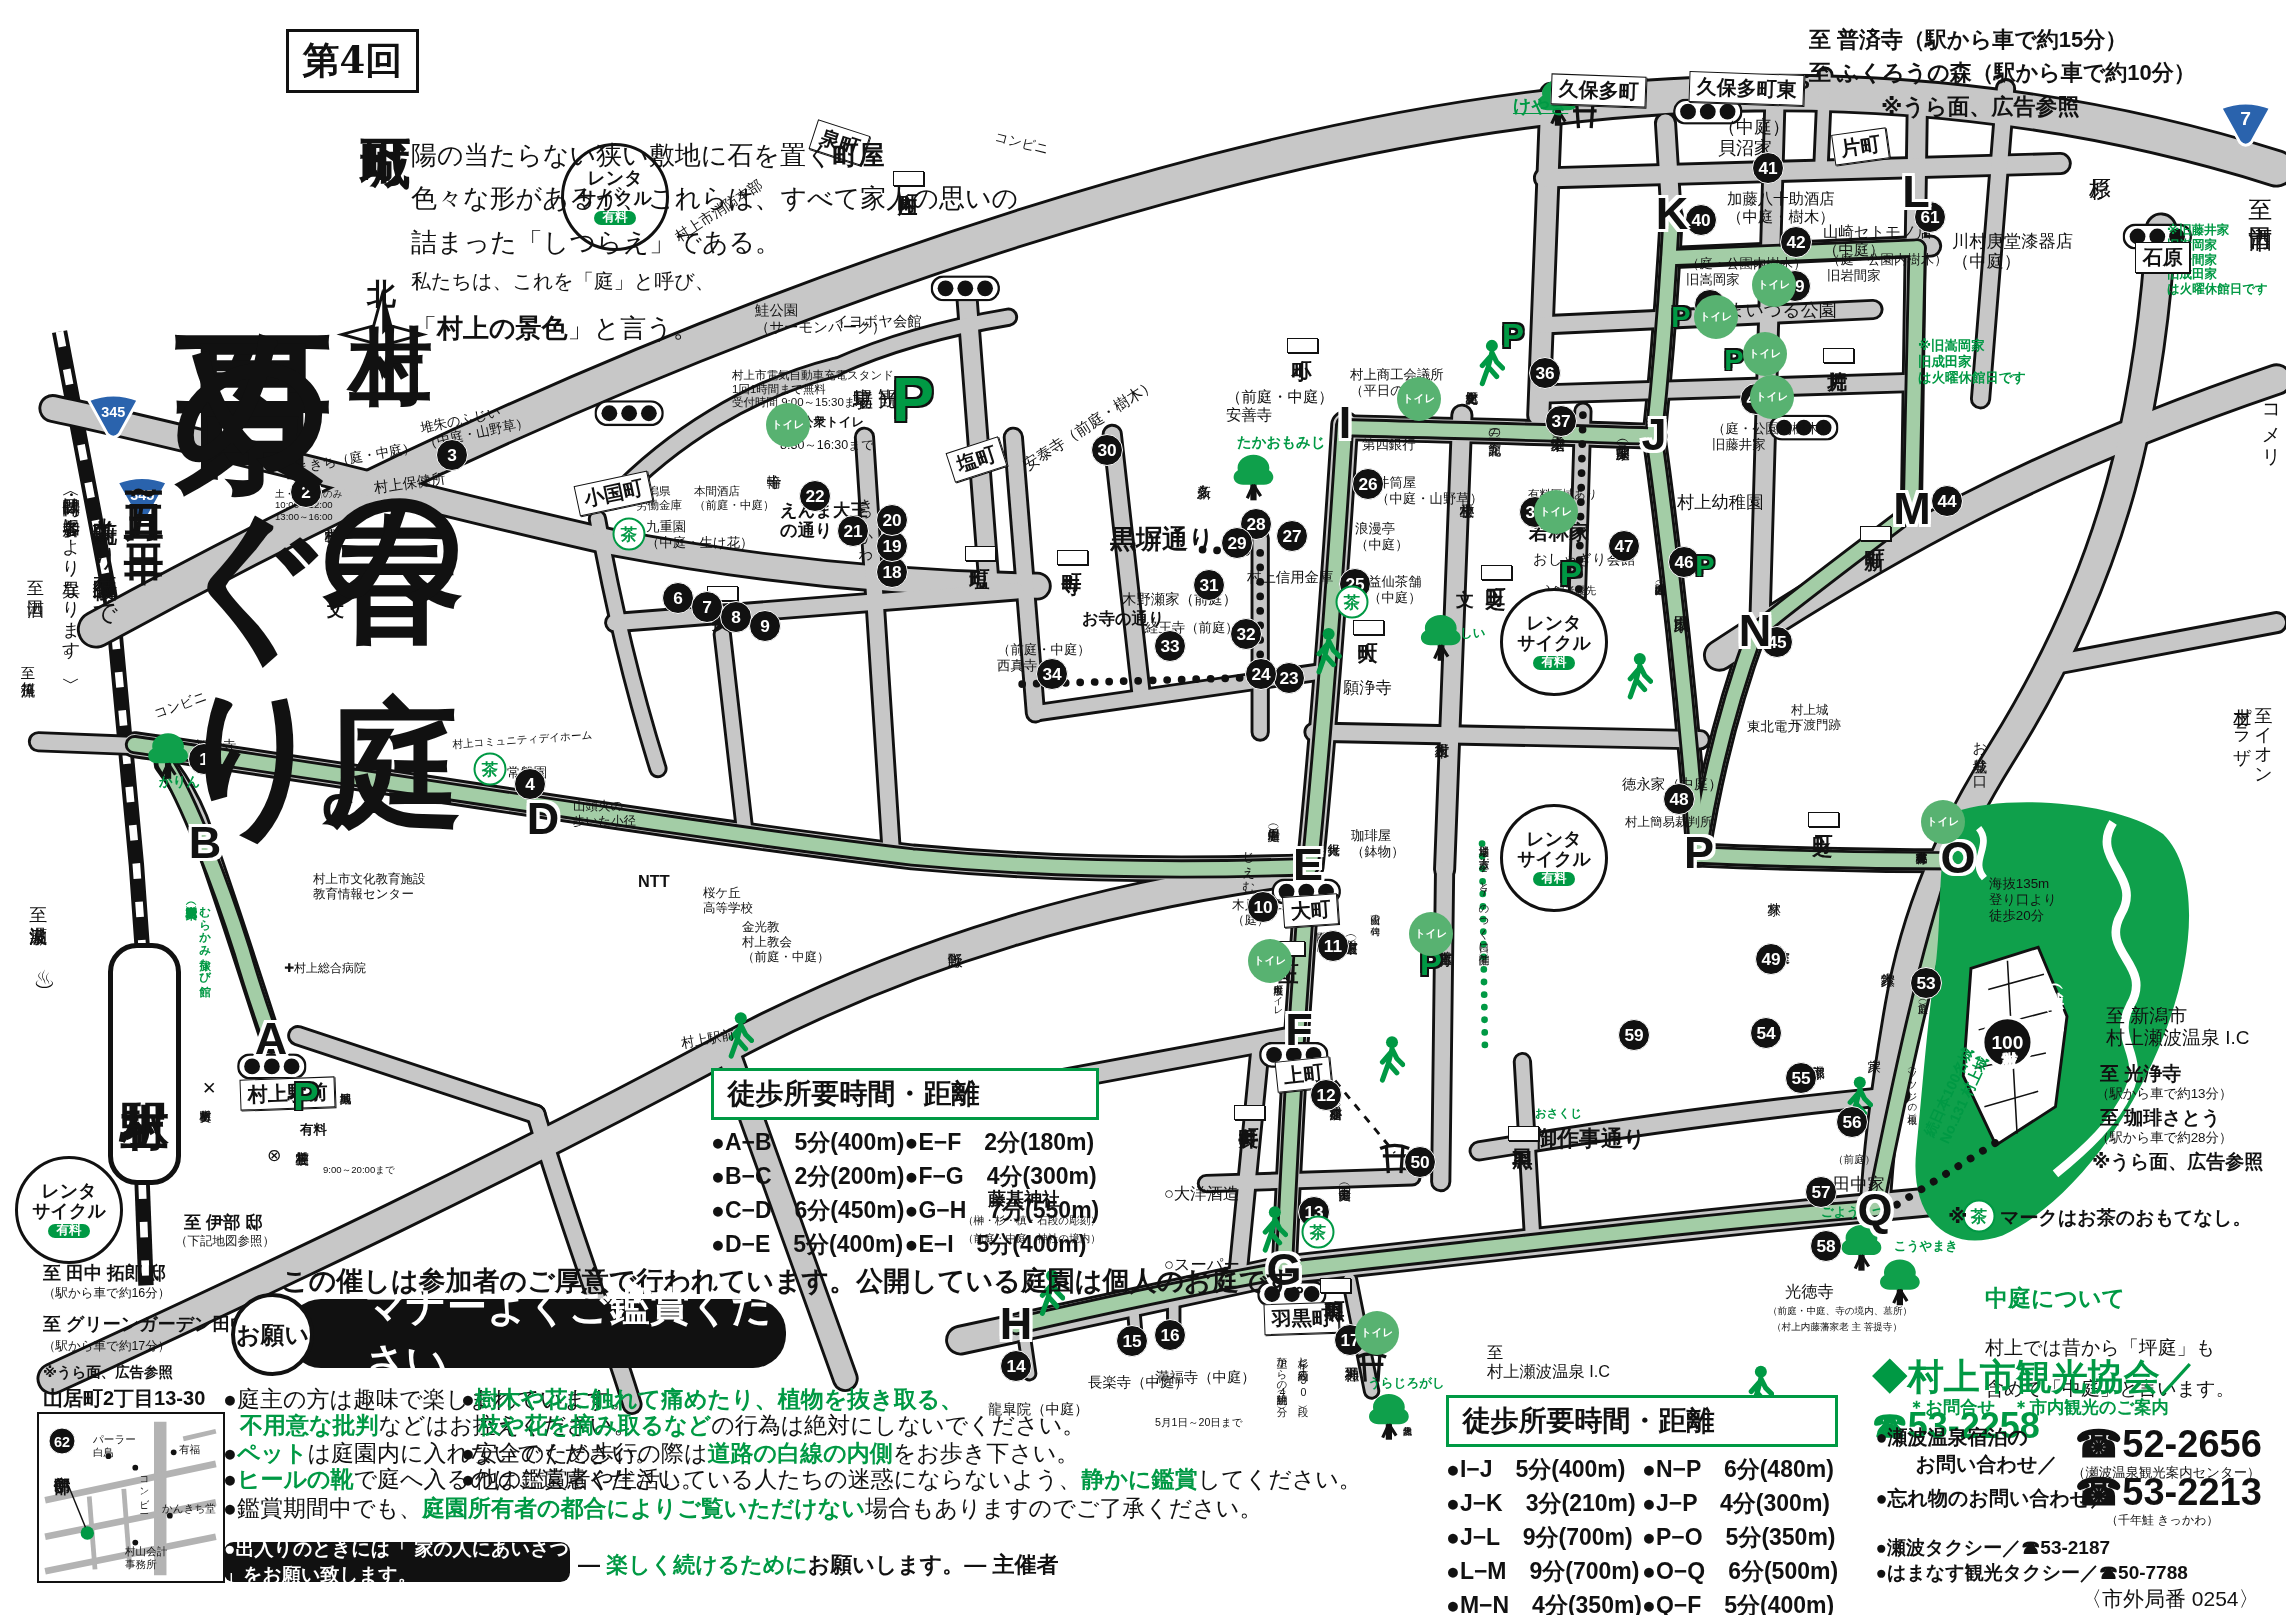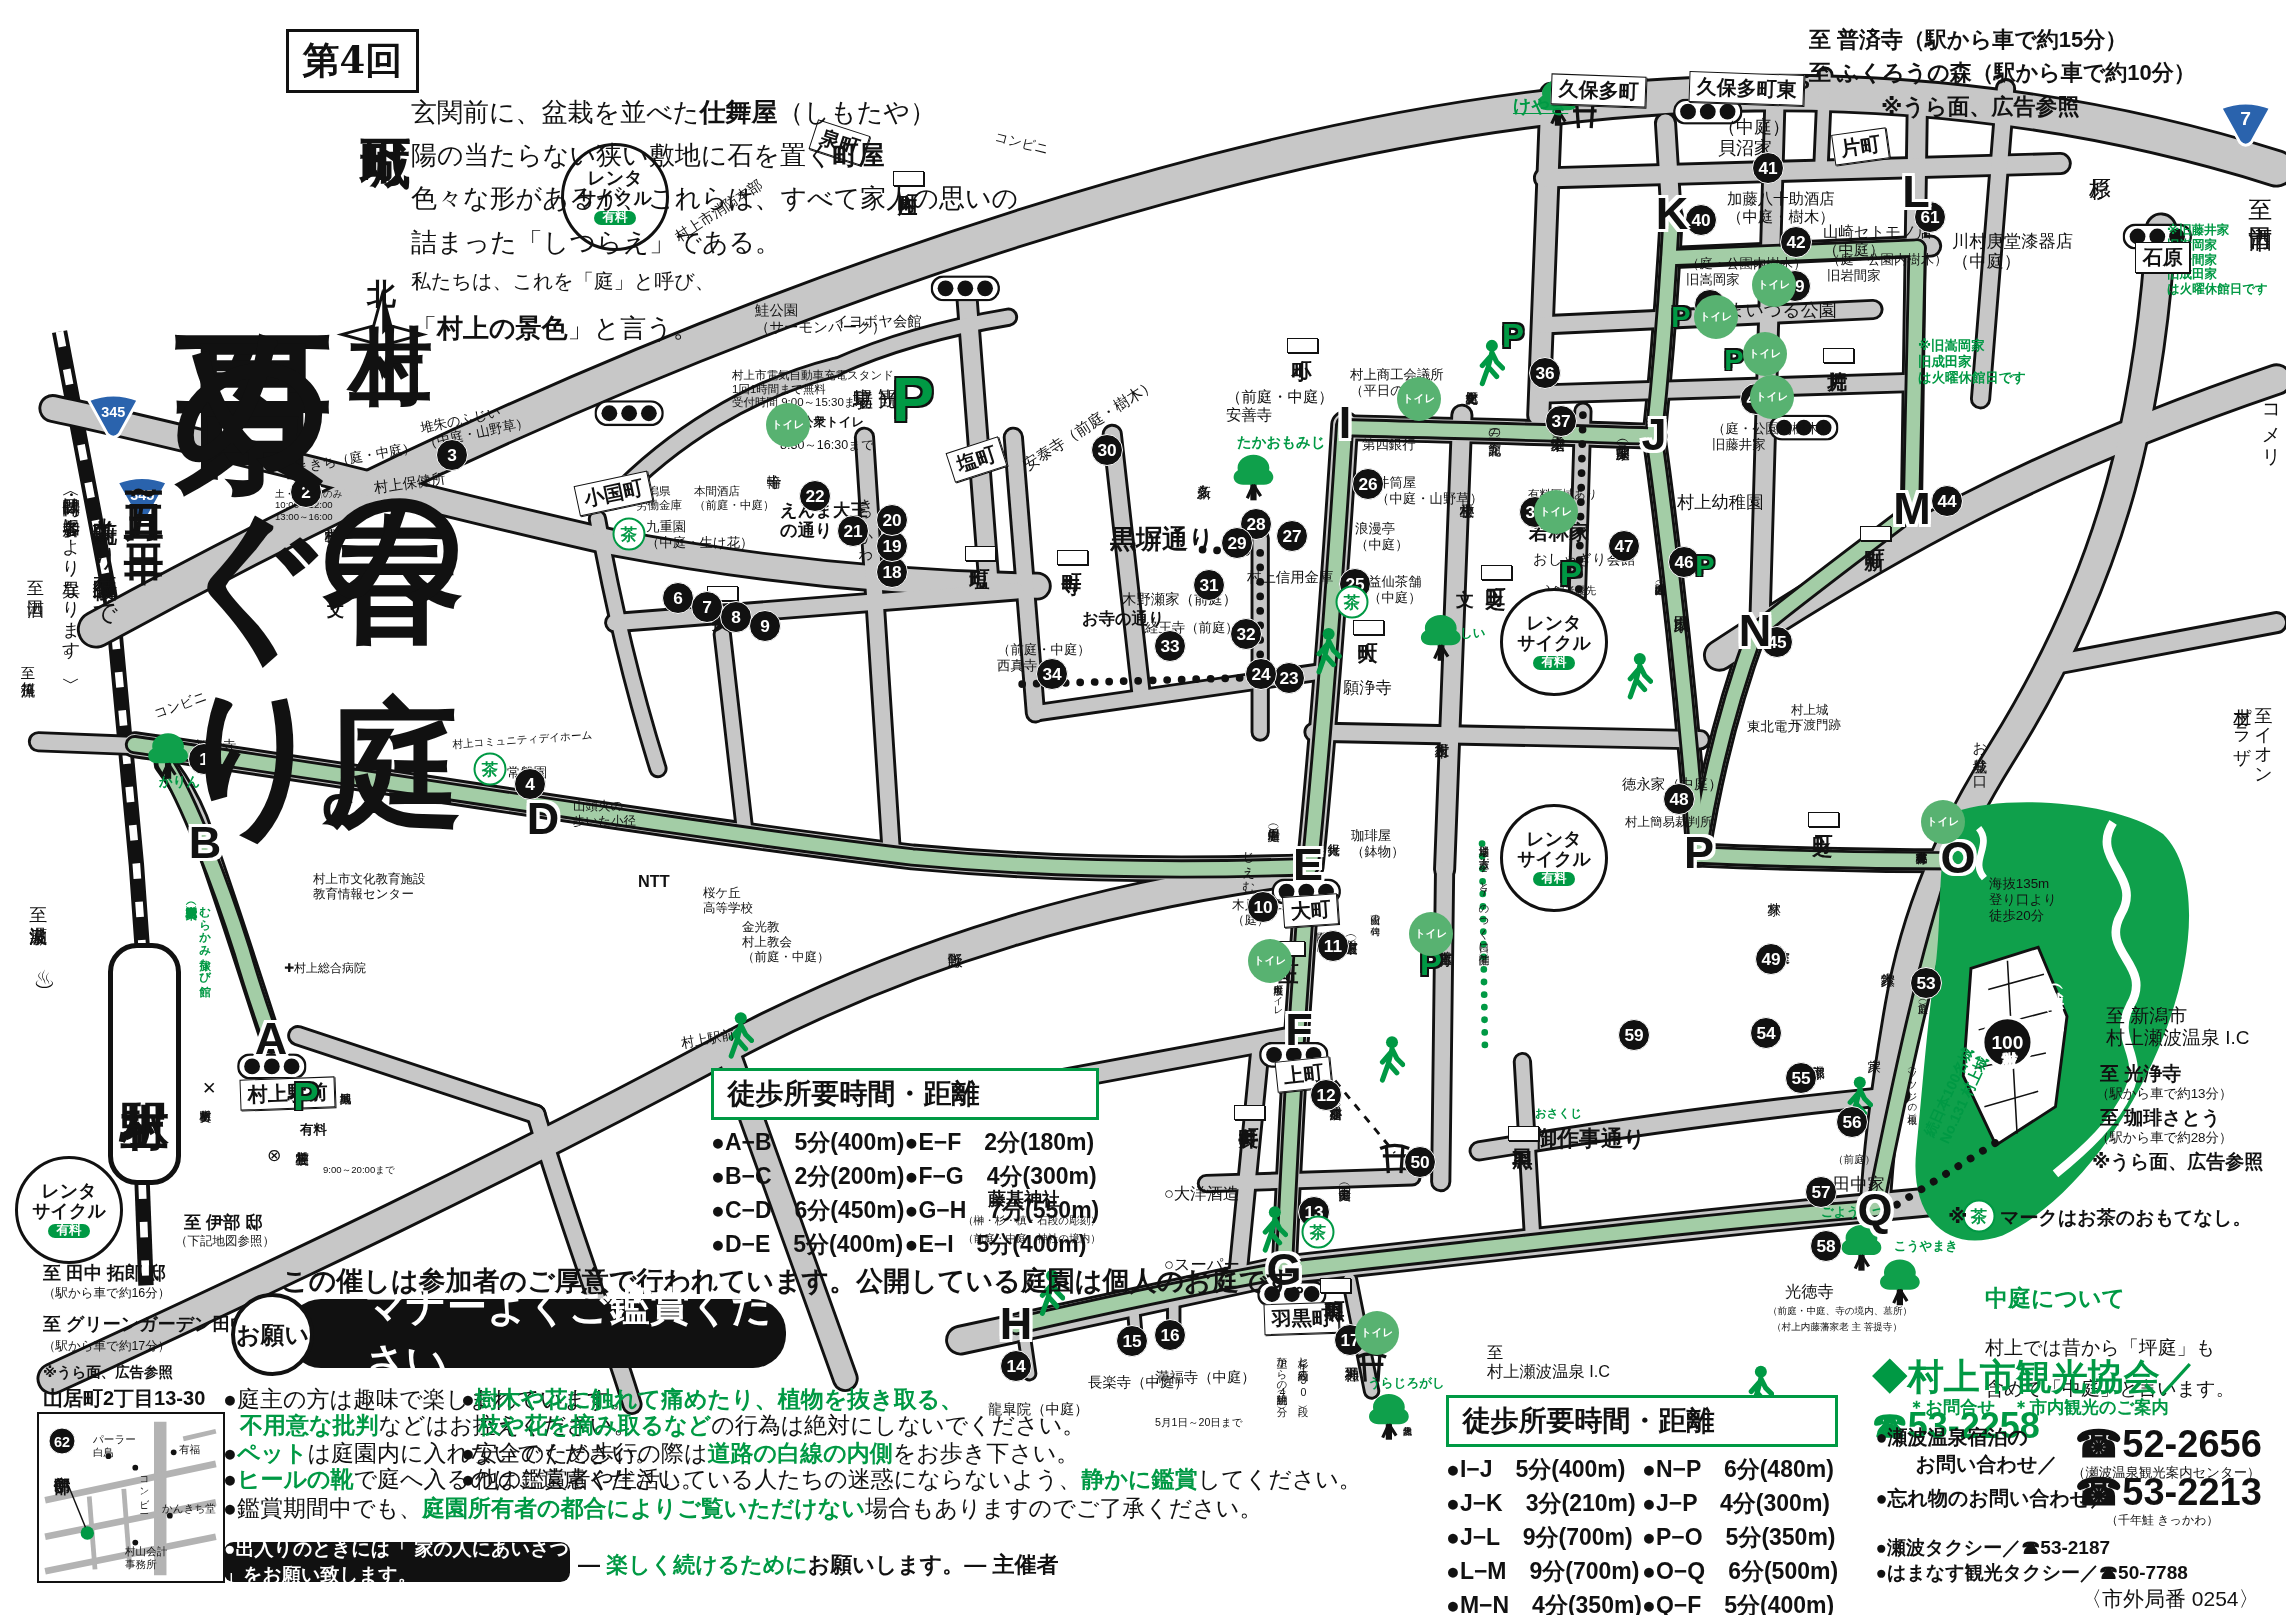--- a/index.html
+++ b/index.html
@@ -632,21 +632,20 @@
       <div class="toi" style="left: 1943px; top: 822px;">トイレ</div>
       <div class="toi" style="left: 1270px; top: 961px;">トイレ</div>
       <div class="toi" style="left: 1765px; top: 354px;">トイレ</div>
       <div class="toi" style="left: 1716px; top: 317px;">トイレ</div>
       <div class="toi" style="left: 788px; top: 425px;">トイレ</div>
       <div class="tea" style="left: 490px; top: 769px;">茶</div>
       <div class="tea" style="left: 629px; top: 534px;">茶</div>
       <div class="tea" style="left: 1352px; top: 602px;">茶</div>
       <div class="tea" style="left: 1318px; top: 1232px;">茶</div>
       <div class="tea" style="left: 1979px; top: 1216px;">茶</div>
-      <div class="ml" style="left: 411px; top: 97px; font-size: 26px; white-space: nowrap;"><span>玄関前に、盆栽を並べた</span><span class="seg-b">仕舞屋</span><span>（しもたや）</span></div>
       <div class="ml" style="left: 411px; top: 140px; font-size: 26px; white-space: nowrap;"><span>陽の当たらない狭い敷地に石を置く</span><span class="seg-b">町屋</span></div>
       <div class="ml" style="left: 411px; top: 183px; font-size: 26px; white-space: nowrap;"><span>色々な形があるが、これらは、すべて家人の思いの</span></div>
       <div class="ml" style="left: 411px; top: 227px; font-size: 26px; white-space: nowrap;"><span>詰まった「しつらえ」である。</span></div>
       <div class="ml" style="left: 411px; top: 270px; font-size: 20px; white-space: nowrap;"><span>私たちは、これを「庭」と呼び、</span></div>
       <div class="ml" style="left: 411px; top: 313px; font-size: 26px; white-space: nowrap;"><span>「</span><span class="seg-b">村上の景色</span><span>」と言う。</span></div>
       <div class="ml" style="left: 264px; top: 1266px; font-size: 27px; white-space: nowrap; margin-left: 17px;"><span class="seg-b">この催しは参加者のご厚意で行われています。公開している庭園は個人のお庭です。</span></div>
       <div class="ml" style="left: 223px; top: 1386px; font-size: 23px; white-space: nowrap;"><span>●庭主の方は趣味で楽しまれています。</span></div>
       <div class="ml" style="left: 240px; top: 1412px; font-size: 23px; white-space: nowrap;"><span class="seg-g">不用意な批判</span><span>などはお控えください。</span></div>
       <div class="ml" style="left: 223px; top: 1440px; font-size: 23px; white-space: nowrap;"><span>●</span><span class="seg-g">ペット</span><span>は庭園内に入れないでください。</span></div>
       <div class="ml" style="left: 223px; top: 1466px; font-size: 23px; white-space: nowrap;"><span>●</span><span class="seg-g">ヒールの靴</span><span>で庭へ入るのはご遠慮ください。</span></div>

